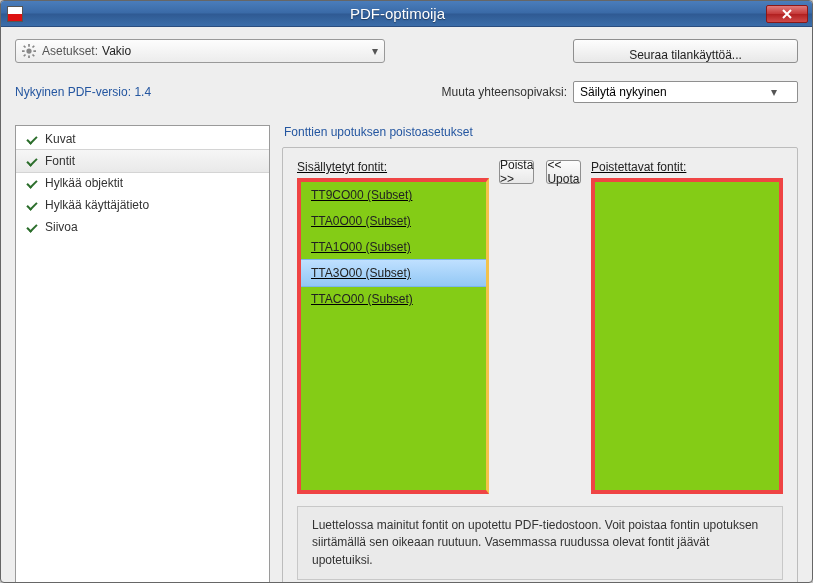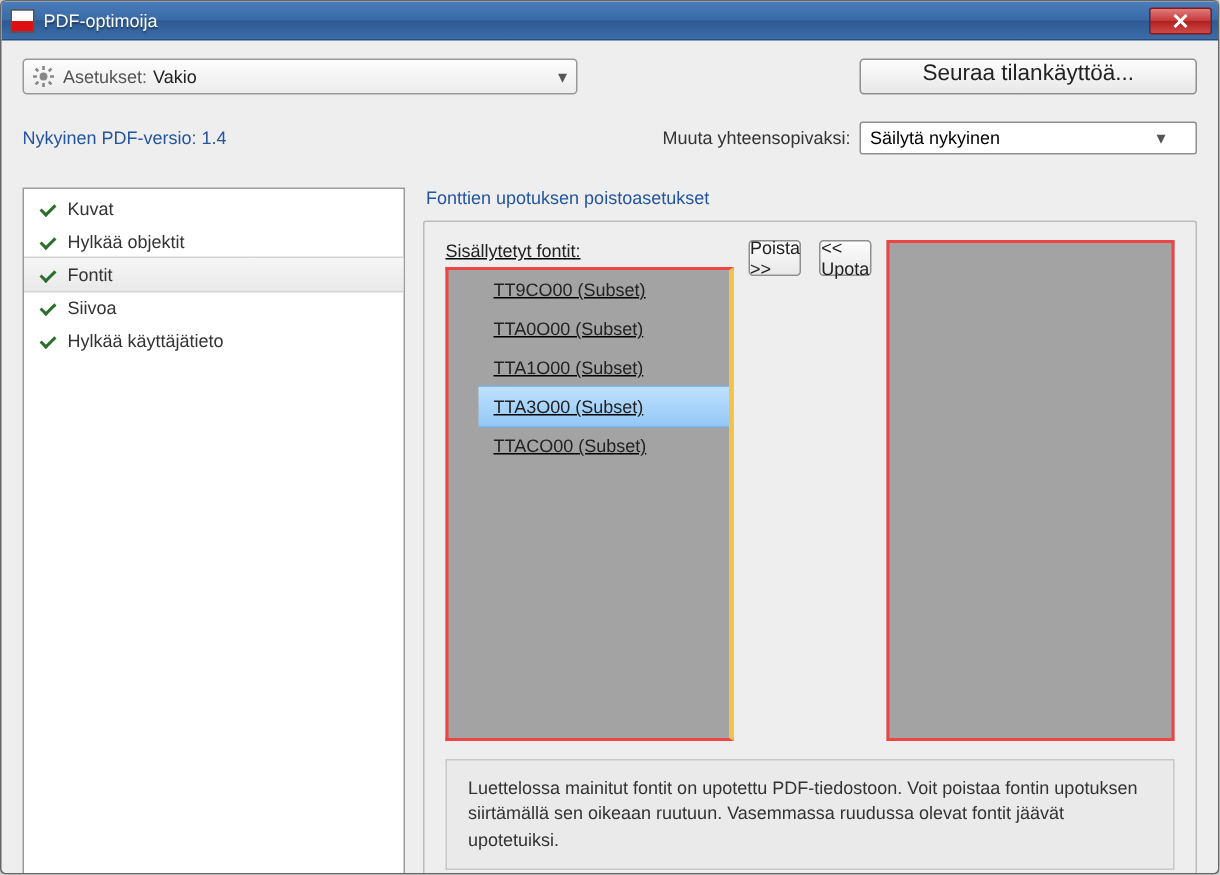--- a/index.html
+++ b/index.html
@@ -28,21 +28,21 @@
     align-items:center;
     padding:0 4px 0 6px;
     color:#fff;
     border-bottom:1px solid #2a4d7f;
   }
   .titlebar .app-icon {
     width:16px; height:16px; margin-right:6px;
     background: linear-gradient(#fff 0 50%, #d11 50% 100%);
     border:1px solid #555;
   }
-  .titlebar .title { font-size:12px; text-shadow:0 1px 1px rgba(0,0,0,.4); flex:1; }
+  .titlebar .title { font-size:15px; text-shadow:0 1px 1px rgba(0,0,0,.4); flex:1;text-align:center; }
   .titlebar .close-btn {
     width:42px; height:18px;
     background: linear-gradient(#e07b7b, #c63a3a 48%, #b22020 52%, #cf4a4a);
     border:1px solid #8a1818;
     border-radius:2px;
     display:flex; align-items:center; justify-content:center;
     color:#fff; font-weight:bold; font-size:11px;
     cursor:pointer;
   }
   .body {
@@ -67,22 +67,22 @@
   .settings-combo .label-part { color:#555; }
   .settings-combo .value-part { margin-left:4px; color:#222; flex:1;}
   .settings-combo .chev { color:#555; }
   .spacer { flex:1; }
   .big-btn {
     width:225px; height:24px;
     background: linear-gradient(#fdfdfd,#e8e8e8);
     border:1px solid #8f8f8f;
     border-radius:3px;
     cursor:pointer;
-    display:flex; align-items:flex-start; justify-content:center;
-    font-size:15px; color:#222;
+    display:flex; align-items:flex-end; justify-content:center;
+    font-size:12px; color:#222;
   }
   .row2 {
     margin-top:18px;
     display:flex;
     align-items:center;
     text-align:center;
   }
   .version-lab { color:#2456a0; font-weight:500; }
   .compat-lab { color:#333; margin-left:auto; margin-right:6px;}
   .compat-select {
@@ -147,23 +147,22 @@
     width:14px;height:14px; border:1px solid #888; background:#fff; border-radius:2px;
     cursor:pointer;
   }
   .lists-row {
     display:flex; gap:10px; flex:1; min-height:0;
   }
   .list-col { display:flex; flex-direction:column; flex:1;text-decoration:underline; }
   .list-col .list-title { margin-bottom:4px; color:#222;}
   .listbox {
     flex:1; min-height:270px;
-    background:#a3a3a3; border:2px solid #ef4444;
+    background:#84cc16; border:4px solid #ef4444;
     overflow:auto;
-    padding-left:20px;
   }
   .list-col.left .listbox { border-right:3px solid #f3c24b; }
   .list-item {
     padding:6px 10px; cursor:pointer; color:#222;
   }
   .list-item.selected {
     background: linear-gradient(#bfe0ff,#93c8f5);
     border-top:1px solid #7bb6ec; border-bottom:1px solid #7bb6ec;
     margin-top:-1px; margin-bottom:-1px;
   }
@@ -248,35 +247,35 @@
         <span class="chev">▾</span>
       </div>
     </div>
 
     <div class="main">
       <div class="sidebar" id="sidebar">
           <div class="sidebar-item">
             <span class="checkmark"></span>
             <span>Kuvat</span>
           </div>
+          <div class="sidebar-item selected">
+            <span class="checkmark"></span>
+            <span>Fontit</span>
+          </div>
           <div class="sidebar-item">
             <span class="checkmark"></span>
             <span>Hylkää objektit</span>
           </div>
-          <div class="sidebar-item selected">
-            <span class="checkmark"></span>
-            <span>Fontit</span>
-          </div>
           <div class="sidebar-item">
             <span class="checkmark"></span>
+            <span>Hylkää käyttäjätieto</span>
+          </div>
+          <div class="sidebar-item">
+            <span class="checkmark"></span>
             <span>Siivoa</span>
-          </div>
-          <div class="sidebar-item">
-            <span class="checkmark"></span>
-            <span>Hylkää käyttäjätieto</span>
           </div>
         </div>
 
       <div class="panel">
         <div class="group-title">Fonttien upotuksen poistoasetukset</div>
         <div class="panel-inner">
 
           <div class="lists-row">
             <div class="list-col left">
               <div class="list-title">Sisällytetyt fontit:</div>
@@ -292,20 +291,21 @@
             <div class="btn-col">
               <div class="small-btn">
                 <span>Poista &gt;&gt;</span>
               </div>
               <div class="small-btn">
                 <span>&lt;&lt; Upota</span>
               </div>
             </div>
 
             <div class="list-col">
+              <div class="list-title">Poistettavat fontit:</div>
               <div class="listbox" id="removable-list"></div>
             </div>
           </div>
 
           <div class="hint-box">Luettelossa mainitut fontit on upotettu PDF-tiedostoon. Voit poistaa fontin upotuksen siirtämällä sen oikeaan ruutuun. Vasemmassa ruudussa olevat fontit jäävät upotetuiksi.</div>
 
         </div>
       </div>
     </div>
   </div>

